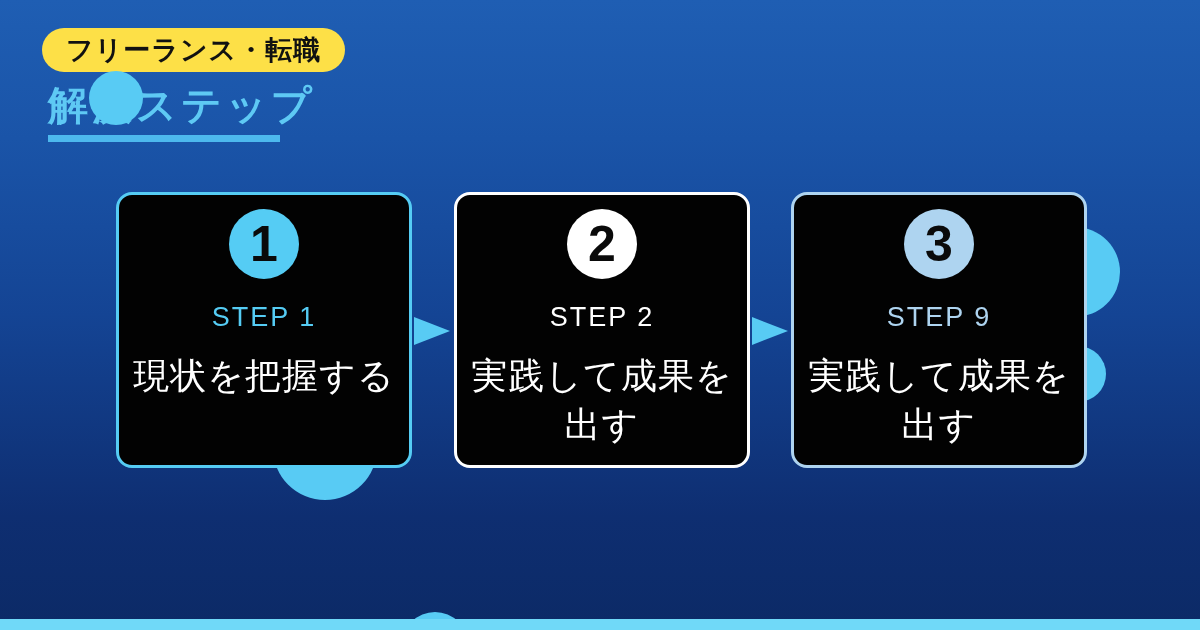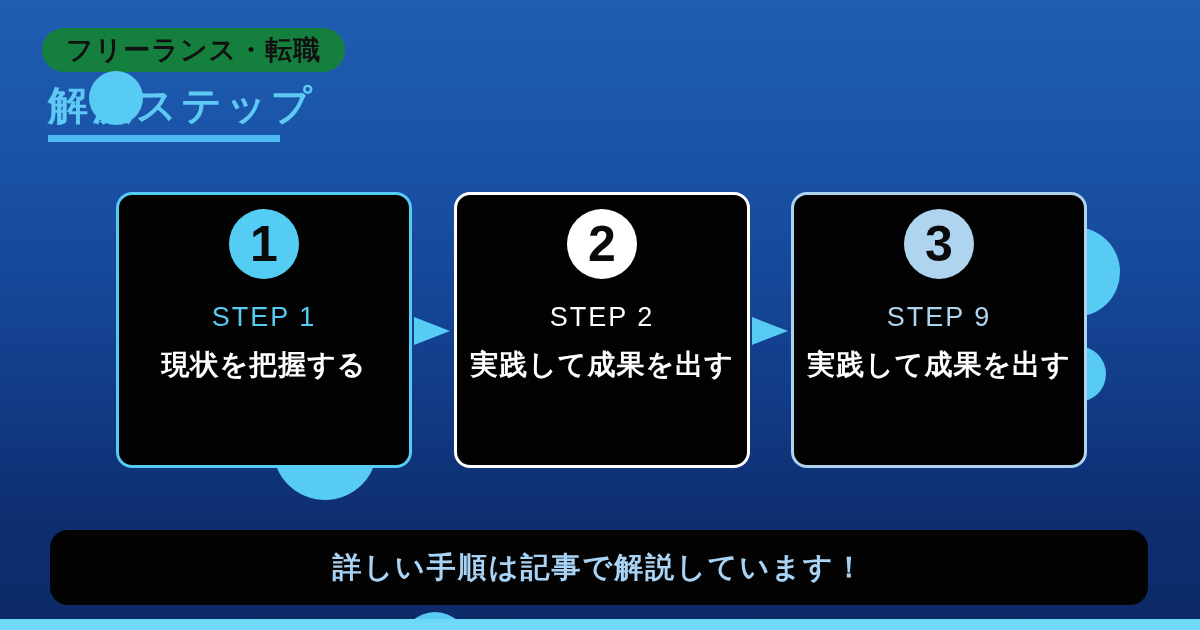--- a/index.html
+++ b/index.html
@@ -14,21 +14,21 @@
   .deco{position:absolute;border-radius:50%;background:#58cbf4;}
   .deco-heading{left:89px;top:71px;width:54px;height:54px;z-index:3;}
   .deco-card1{left:273px;top:396px;width:104px;height:104px;z-index:1;}
   .deco-right-a{left:1030px;top:227px;width:90px;height:90px;z-index:1;}
   .deco-right-b{left:1050px;top:346px;width:56px;height:56px;z-index:1;}
   .deco-bottom{left:402px;top:612px;width:66px;height:66px;z-index:1;}
 
   
   .badge{
     position:absolute;left:42px;top:28px;height:44px;line-height:44px;z-index:2;
-    background:#15803d;color:#111;font-size:27px;font-weight:700;
+    background:#fde047;color:#111;font-size:27px;font-weight:700;
     padding:0 24px;border-radius:22px;letter-spacing:1px;
   }
   .page-title{
     position:absolute;left:48px;top:78px;z-index:2;
     color:#5ec9f4;font-size:40px;font-weight:800;letter-spacing:4px;
   }
   .title-underline{
     position:absolute;left:48px;top:135px;width:232px;height:7px;
     background:#4db9ee;z-index:2;
   }
@@ -45,22 +45,22 @@
   .num-circle{
     width:70px;height:70px;border-radius:50%;margin:0 auto;
     background:var(--accent);color:#0a0a0a;
     font-size:50px;font-weight:700;line-height:70px;
   }
   .step-label{
     margin-top:23px;color:var(--accent);
     font-size:27px;font-weight:500;letter-spacing:2px;
   }
   .step-title{
-    margin-top:13px;color:#ffffff;
-    font-size:28px;font-weight:700;letter-spacing:1px;
+    margin-top:19px;color:#ffffff;
+    font-size:36px;font-weight:400;letter-spacing:1px;
   }
 
   
   .arrow{
     position:absolute;top:317px;width:0;height:0;z-index:2;
     border-top:14px solid transparent;border-bottom:14px solid transparent;
     border-left:36px solid #58cbf4;
   }
   .arrow-1{left:414px;}
   .arrow-2{left:752px;}
@@ -108,19 +108,16 @@
   </div>
 
   <div class="arrow arrow-2"></div>
 
   <div class="card card-3" style="--accent: #aed4f0;">
     <div class="num-circle">3</div>
     <div class="step-label">STEP 9</div>
     <div class="step-title">実践して成果を出す</div>
   </div>
 
-  <div class="cta-bar">
-    <span class="cta-text">詳しい手順は記事で解説しています！</span>
-  </div>
 
   <div class="bottom-strip"></div>
 
 </div>
 
 </body></html>

